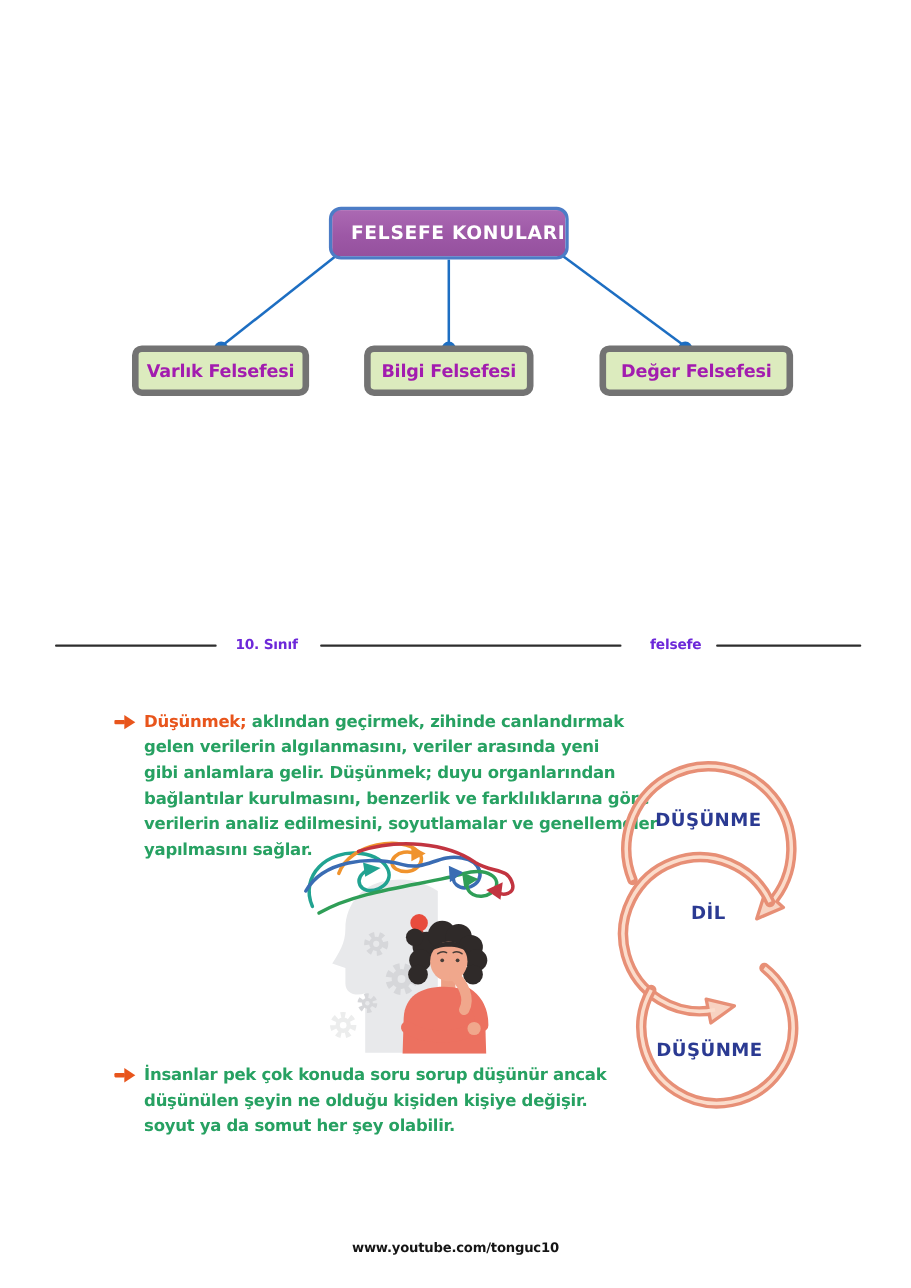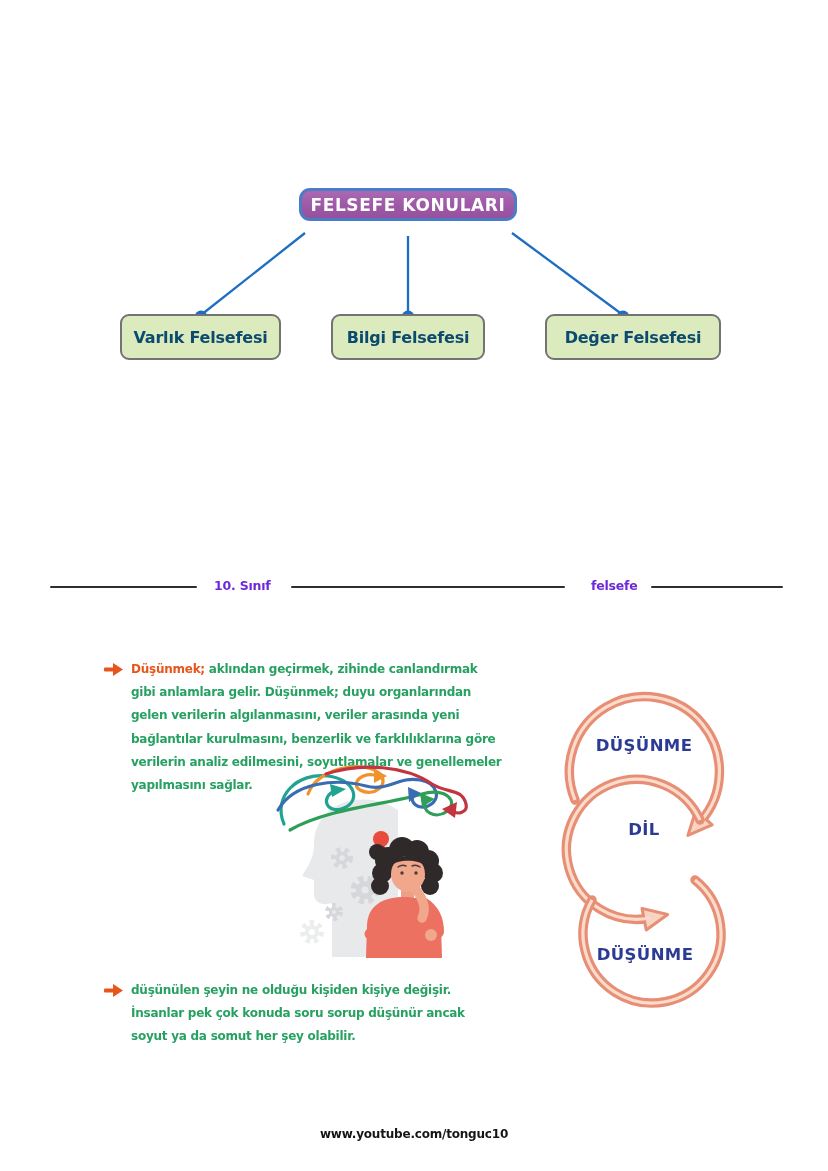--- a/index.html
+++ b/index.html
@@ -9,29 +9,29 @@
     font-family:"DejaVu Sans","Liberation Sans",sans-serif;
   }
   .abs { position:absolute; }
 
   
   .node {
     position:absolute; display:flex; align-items:center; justify-content:center;
     text-align:center;
   }
   .root-box {
-    left:299px; top:188px; width:218px; height:33px;
+    left:299px; top:188px; width:218px; height:48px;
     background:linear-gradient(180deg,#ab69b3 0%,#9d58a6 55%,#95519e 100%);
     border:3px solid #4c7cc6; border-radius:11px;
-    color:#ffffff; font-weight:700; font-size:17px; letter-spacing:.6px;
+    color:#ffffff; font-weight:700; font-size:17px; letter-spacing:.6px;justify-content:flex-end;
   }
   .child-box {
     top:314px; height:46px;
-    background:#dcebbe; border:2px solid #737373; border-radius:9px;
-    color:#0c4a6e; font-weight:700; font-size:16px; letter-spacing:-.2px;
+    background:#dcebbe; border:6px solid #737373; border-radius:9px;
+    color:#a21caf; font-weight:700; font-size:16px; letter-spacing:-.2px;
   }
   #box-varlik { left:120px; width:161px; }
   #box-bilgi  { left:331px; width:154px; }
   #box-deger  { left:545px; width:176px; }
   #connector-svg { left:0; top:0; pointer-events:none; }
 
   
   .rule { position:absolute; top:586px; height:2px; background:#2e2e2e; border-radius:1px; }
   #rule-1 { left:50px;  width:147px; }
   #rule-2 { left:291px; width:274px; }
@@ -39,22 +39,22 @@
   .rule-label {
     position:absolute; top:578px; font-size:12.5px; font-weight:700; color:#6d28d9;
     letter-spacing:-.2px;
   }
   #class-label   { left:214px; }
   #subject-label { left:591px; }
 
   
   .para {
     position:absolute; left:103px; width:480px;
-    font-size:12px; font-weight:600; line-height:23.2px;
-    color:#27a162; letter-spacing:-.25px; white-space:nowrap;margin-top:13px;
+    font-size:15px; font-weight:600; line-height:23.2px;
+    color:#27a162; letter-spacing:-.25px; white-space:nowrap;
   }
   #para-1 { top:645px; }
   #para-2 { top:966px; }
   .para .line { padding-left:28px; }
   .bullet { position:absolute; left:0; top:4px; }
   .lead-orange { color:#e8551c; font-weight:700; }
 
   
   #cycle-svg { left:550px; top:680px; pointer-events:none; }
   .cycle-label {
@@ -110,34 +110,34 @@
 
 <div class="para" id="para-1">
   <svg class="bullet" width="21" height="15" viewBox="0 0 21 15">
     <rect x="1" y="5.5" width="9.5" height="4" rx="1" fill="#e8551c"></rect>
     <polygon points="10,1 20,7.5 10,14" fill="#e8551c"></polygon>
   </svg>
   <div class="line">
     <span class="lead-orange">Düşünmek;</span>
     <span>aklından geçirmek, zihinde canlandırmak</span>
   </div>
+  <div class="line">gelen verilerin algılanmasını, veriler arasında yeni</div>
   <div class="line">gibi anlamlara gelir. Düşünmek; duyu organlarından</div>
-  <div class="line">gelen verilerin algılanmasını, veriler arasında yeni</div>
   <div class="line">bağlantılar kurulmasını, benzerlik ve farklılıklarına göre</div>
   <div class="line">verilerin analiz edilmesini, soyutlamalar ve genellemeler</div>
   <div class="line">yapılmasını sağlar.</div>
 </div>
 
 <div class="para" id="para-2">
   <svg class="bullet" width="21" height="15" viewBox="0 0 21 15">
     <rect x="1" y="5.5" width="9.5" height="4" rx="1" fill="#e8551c"></rect>
     <polygon points="10,1 20,7.5 10,14" fill="#e8551c"></polygon>
   </svg>
+  <div class="line">İnsanlar pek çok konuda soru sorup düşünür ancak</div>
   <div class="line">düşünülen şeyin ne olduğu kişiden kişiye değişir.</div>
-  <div class="line">İnsanlar pek çok konuda soru sorup düşünür ancak</div>
   <div class="line">soyut ya da somut her şey olabilir.</div>
 </div>
 
 <svg id="illustration-svg" class="abs" width="210" height="198" viewBox="0 0 210 198">
 
   <path d="M86 40 C60 42 44 62 44 84 C44 98 38 106 32 116 L44 120 L44 134 C44 143 53 146 62 143 L62 197 L128 197 L128 50 C116 42 102 38 86 40 Z" fill="#e8e9eb"></path>
 
   <g>
     <circle cx="72" cy="98" r="8" fill="none" stroke="#d6d7da" stroke-width="6" stroke-dasharray="4 4"></circle>
     <circle cx="72" cy="98" r="6.5" fill="#d6d7da"></circle>

